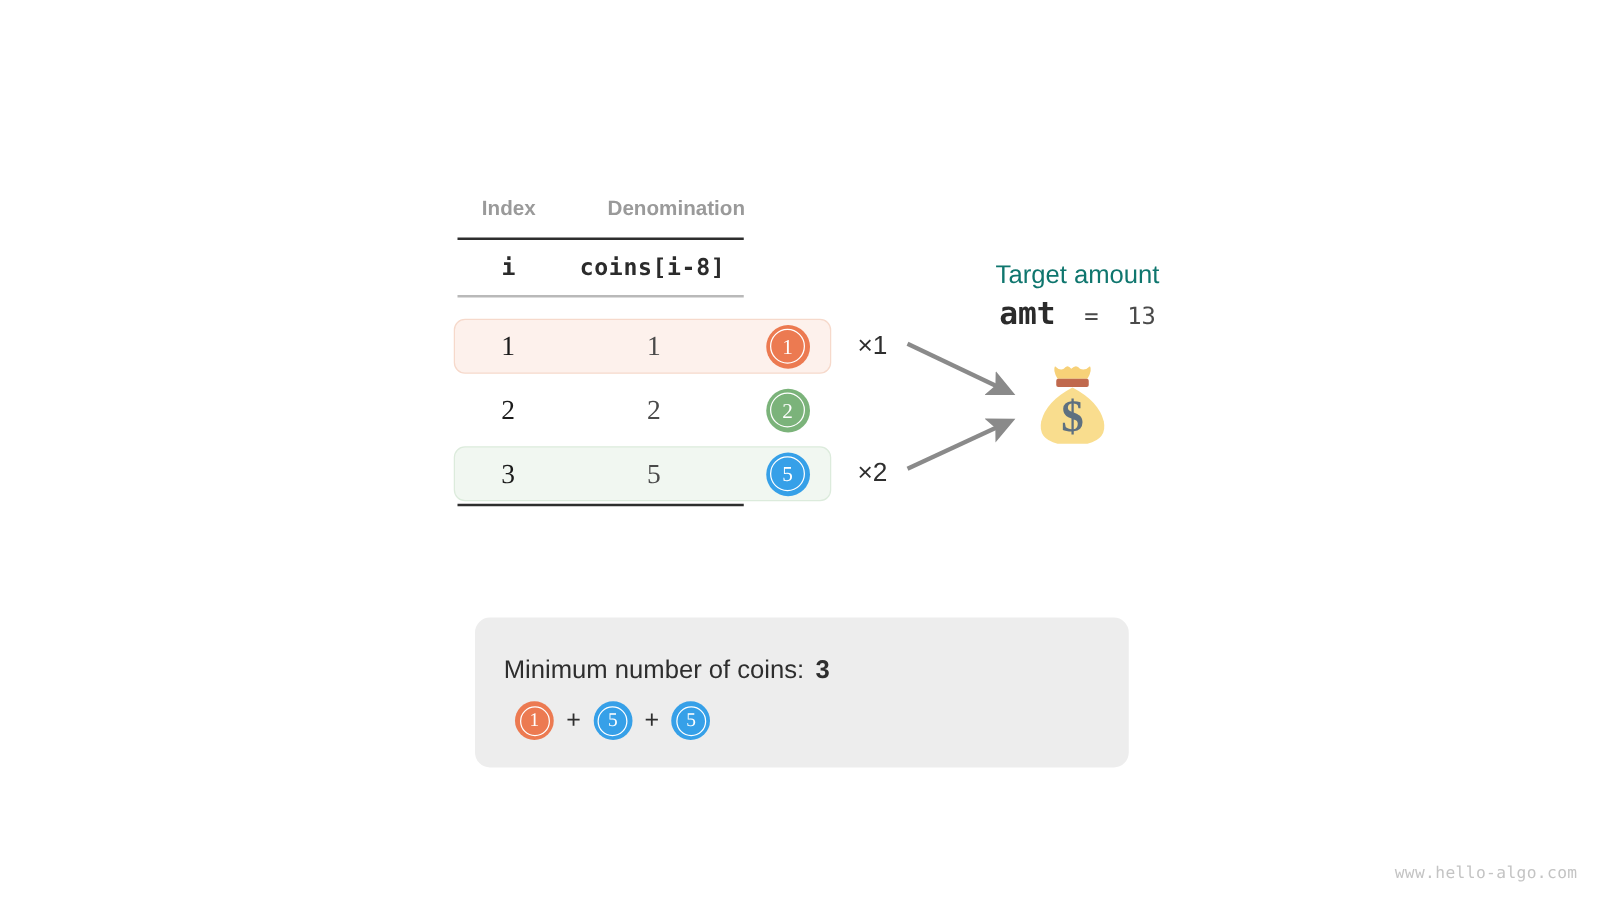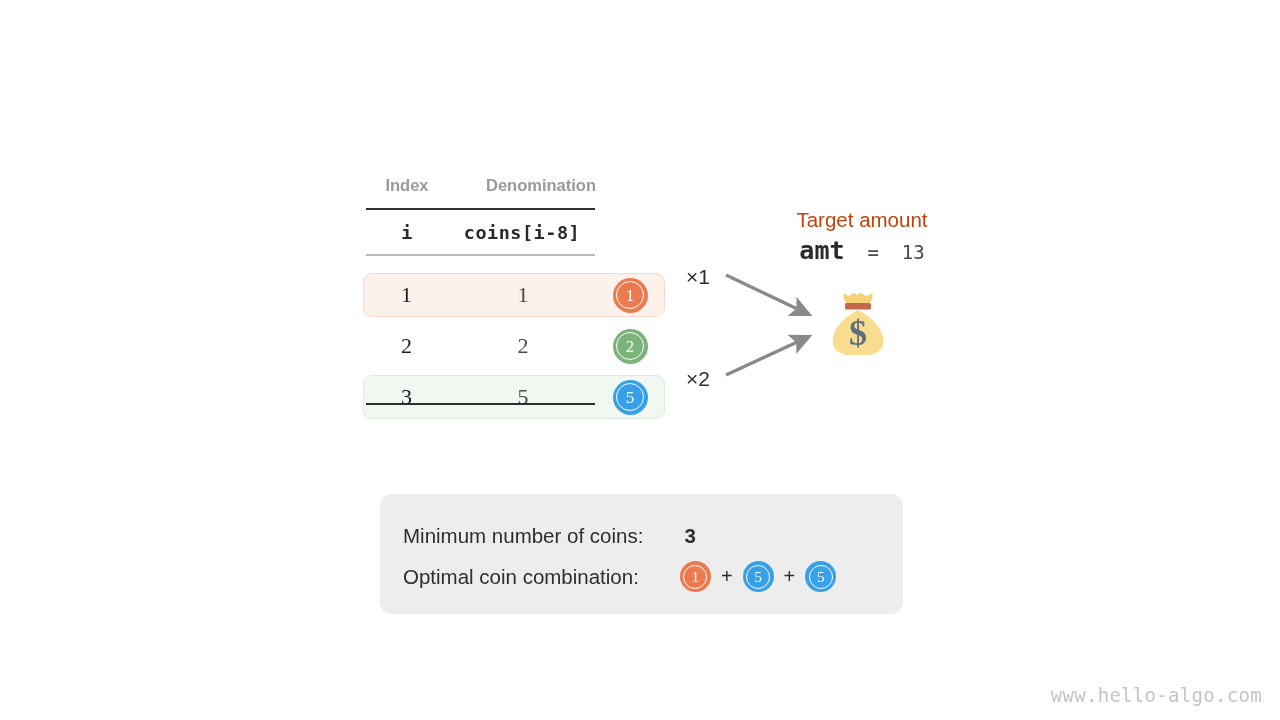--- a/index.html
+++ b/index.html
@@ -12,21 +12,21 @@
     background: #ffffff;
     font-family: "Liberation Sans", sans-serif;
     overflow: hidden;
     position: relative;
   }
 
   
   #coin-table {
     position: absolute;
     left: 366px;
-    top: 176px;
+    top: 158px;
     width: 230px;
   }
 
   .table-header-row {
     display: flex;
     align-items: baseline;
     height: 32px;
   }
   .th {
     color: #9a9a9a;
@@ -166,21 +166,21 @@
   #target-block {
     position: absolute;
     left: 762px;
     top: 206px;
     width: 200px;
     text-align: center;
   }
   #target-label {
     font-family: "Liberation Sans", sans-serif;
     font-size: 20.5px;
-    color: #c2410c;
+    color: #0f766e;
     line-height: 28px;
   }
   #target-expr {
     line-height: 34px;
     white-space: pre;
   }
   .mono-b {
     font-family: "DejaVu Sans Mono", monospace;
     font-size: 25px;
     font-weight: bold;
@@ -209,21 +209,20 @@
     height: 120px;
     background: #ededed;
     border-radius: 12px;
     box-sizing: border-box;
     padding: 21px 0 0 23px;
   }
   .result-line {
     display: flex;
     align-items: center;
     height: 41px;
-    gap: 32px;
   }
   .result-label {
     font-family: "Liberation Sans", sans-serif;
     font-size: 20.5px;
     color: #2e2e2e;
   }
   .result-strong {
     font-family: "Liberation Sans", sans-serif;
     font-size: 20.5px;
     font-weight: bold;
@@ -241,21 +240,21 @@
     align-items: center;
     margin-left: 9px;
   }
 
   
   #watermark {
     position: absolute;
     right: 18px;
     bottom: 14px;
     font-family: "DejaVu Sans Mono", monospace;
-    font-size: 19px;
+    font-size: 13px;
     color: #c4c4c4;
     letter-spacing: 0.3px;
   }
 </style>
 </head>
 <body>
 
 <div id="coin-table">
 
   <div class="table-header-row">
@@ -335,21 +334,20 @@
 </svg>
 
 <div id="result-panel">
 
   <div class="result-line">
     <span class="result-label">Minimum number of coins:</span>
     <span class="result-strong">3</span>
   </div>
 
   <div class="result-line">
-    <span class="result-label">Optimal coin combination:</span>
     <span id="combo-coins">
       <span class="coin sm" style="background:#ec7a51">
         <span>1</span>
       </span>
       <span class="plus">+</span>
       <span class="coin sm" style="background:#36a0e8">
         <span>5</span>
       </span>
       <span class="plus">+</span>
       <span class="coin sm" style="background:#36a0e8">

